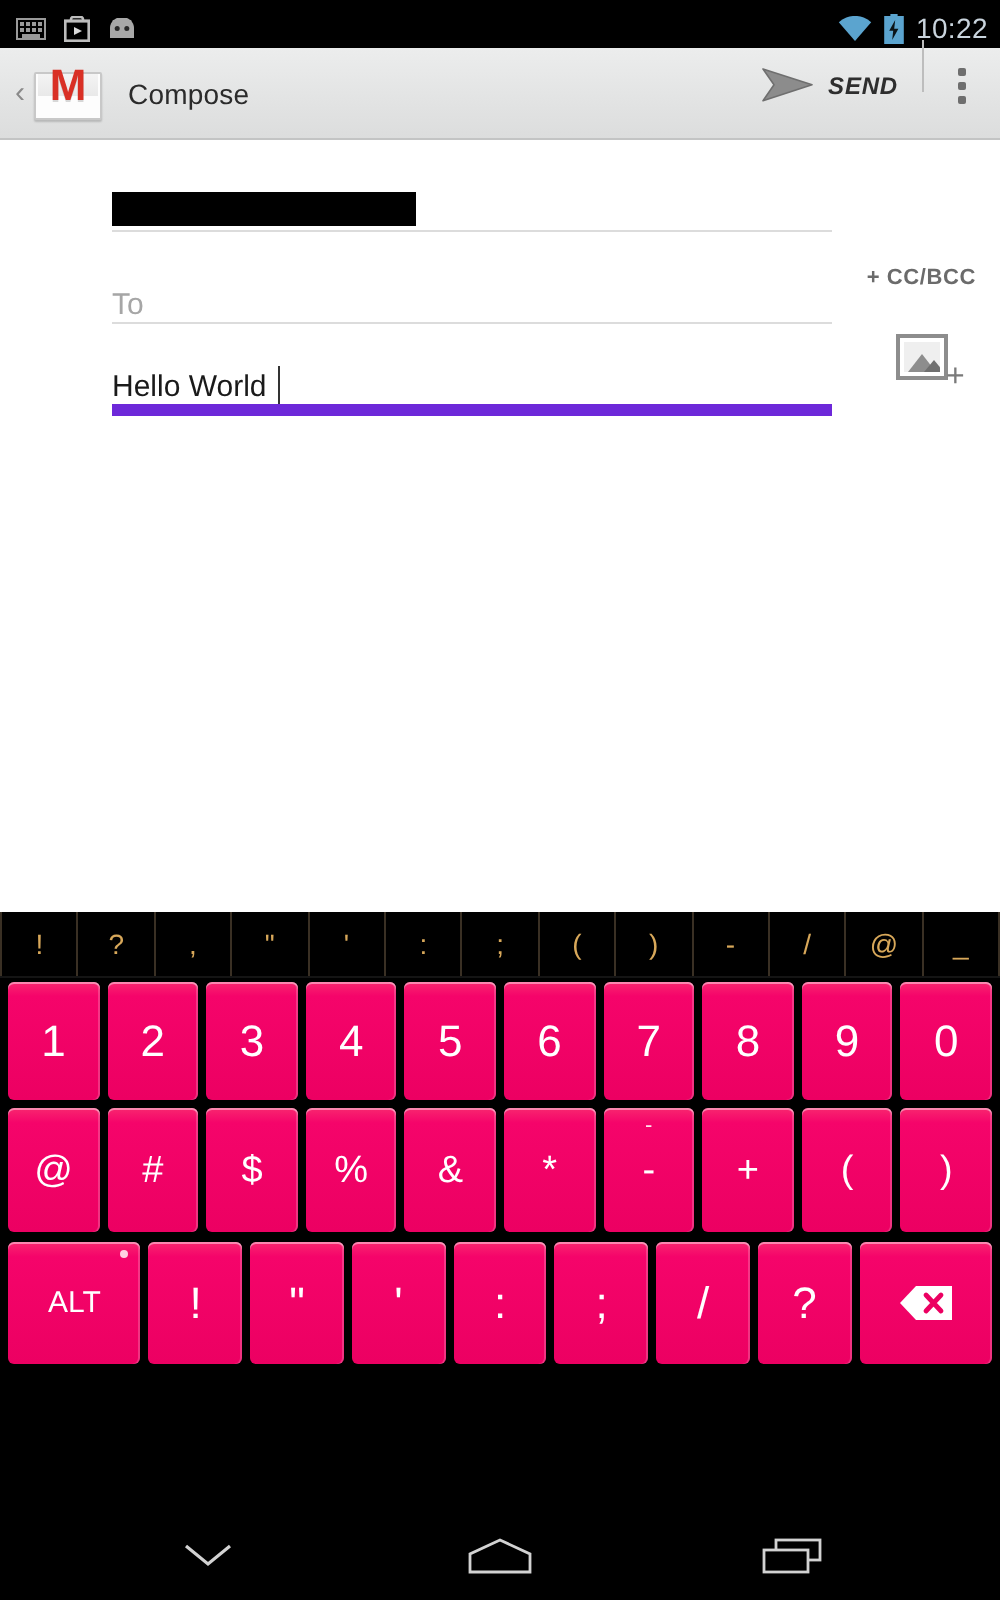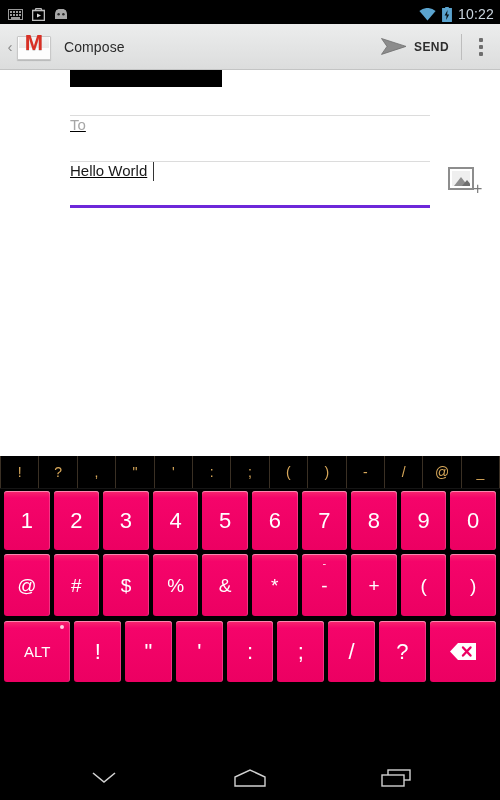--- a/index.html
+++ b/index.html
@@ -47,45 +47,45 @@
   }
   .gm-m{
     position:absolute; left:7px; top:0px; width:20px; height:19px;
     color:#d93025; font-size:22px; font-weight:bold; line-height:19px;
     text-align:center; font-family:"Liberation Sans", sans-serif;
     text-shadow:0 1px 0 rgba(0,0,0,.15);
   }
   .ab-title{
     margin-left:13px; font-size:14px; color:#2b2b2b; letter-spacing:.1px;
   }
-  .ab-actions{ margin-left:auto; display:flex; align-items:center; height:54px; }
+  .ab-actions{ margin-left:auto; display:flex; height:54px;font-style:italic; }
   .send-btn{
     display:flex; align-items:center; gap:7px; height:46px;
     padding:0 12px 0 8px; cursor:pointer;
   }
   .send-label{ font-size:12px; font-weight:bold; color:#2e2e2e; letter-spacing:.4px; }
   .ab-divider{ width:1px; height:26px; background:#bdbdbd; }
   .overflow{
     width:38px; height:46px; display:flex; flex-direction:column;
     align-items:center; justify-content:center; gap:3px; cursor:pointer;
   }
   .ovdot{ width:4px; height:4px; background:#6e6e6e; border-radius:1px; }
 
   
   .compose{
     position:absolute; left:0; top:70px; width:500px; height:386px;
     background:#fff;
   }
   .field-row{ position:relative; display:flex; align-items:flex-end; }
   .field{
-    position:relative; margin-left:70px; width:360px;
+    position:relative; margin-left:56px; width:360px;
     border-bottom:1px solid #dcdcdc; height:46px;
-    display:flex; align-items:flex-start;text-decoration:underline;
-  }
-  .field.focused{ border-bottom:3px solid #6d28d9; }
+    display:flex; align-items:flex-end;
+  }
+  .field.focused{ border-bottom:6px solid #6d28d9; }
   .field .ph{ font-size:15px; color:#a6a6a6; }
   .field .val{ font-size:15px; color:#1a1a1a; }
   .redact{
     height:17px; width:152px; background:#000; margin-bottom:2px;
   }
   .caret{
     display:inline-block; width:1px; height:19px; background:#333;
     margin-left:6px;
   }
   .ccbcc{
@@ -267,20 +267,21 @@
     <div class="field-row">
       <div class="field">
         <div class="redact"></div>
       </div>
     </div>
 
     <div class="field-row">
       <div class="field">
         <span class="ph">To</span>
       </div>
+      <div class="ccbcc">+ CC/BCC</div>
     </div>
 
     <div class="field-row">
       <div class="field focused">
         <span class="val">Hello World</span>
         <span class="caret"></span>
       </div>
       <div class="attach">
         <div class="att-frame">
           <div class="att-inner">

